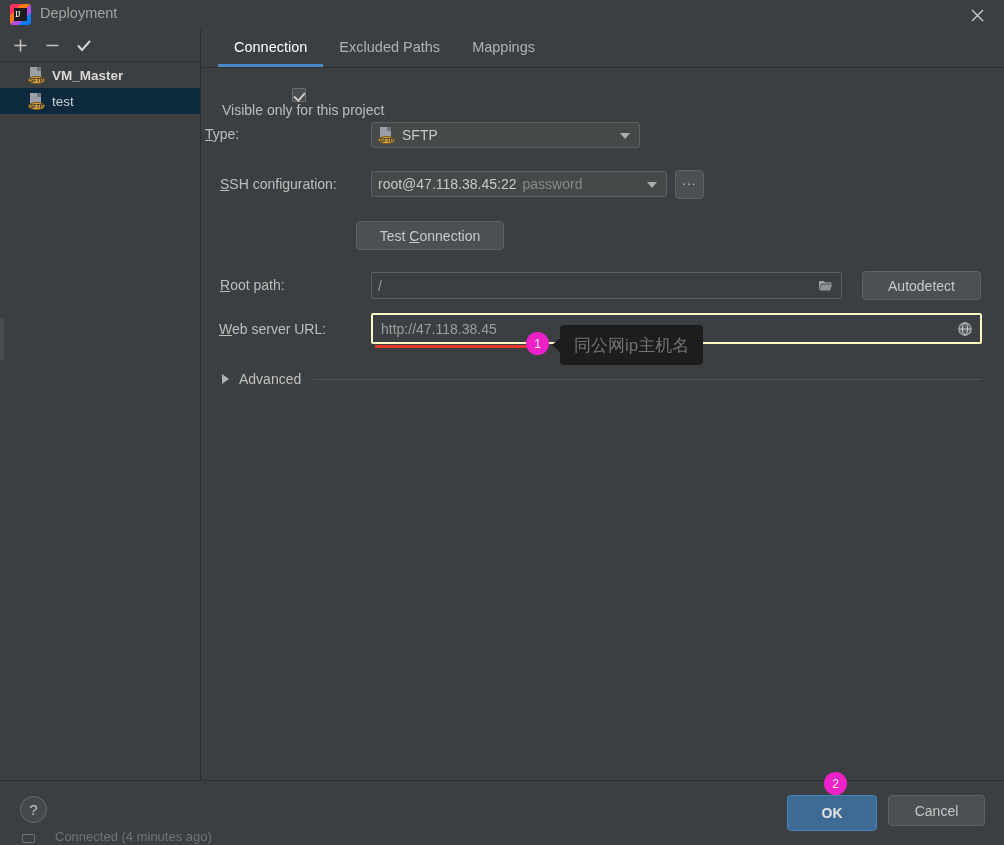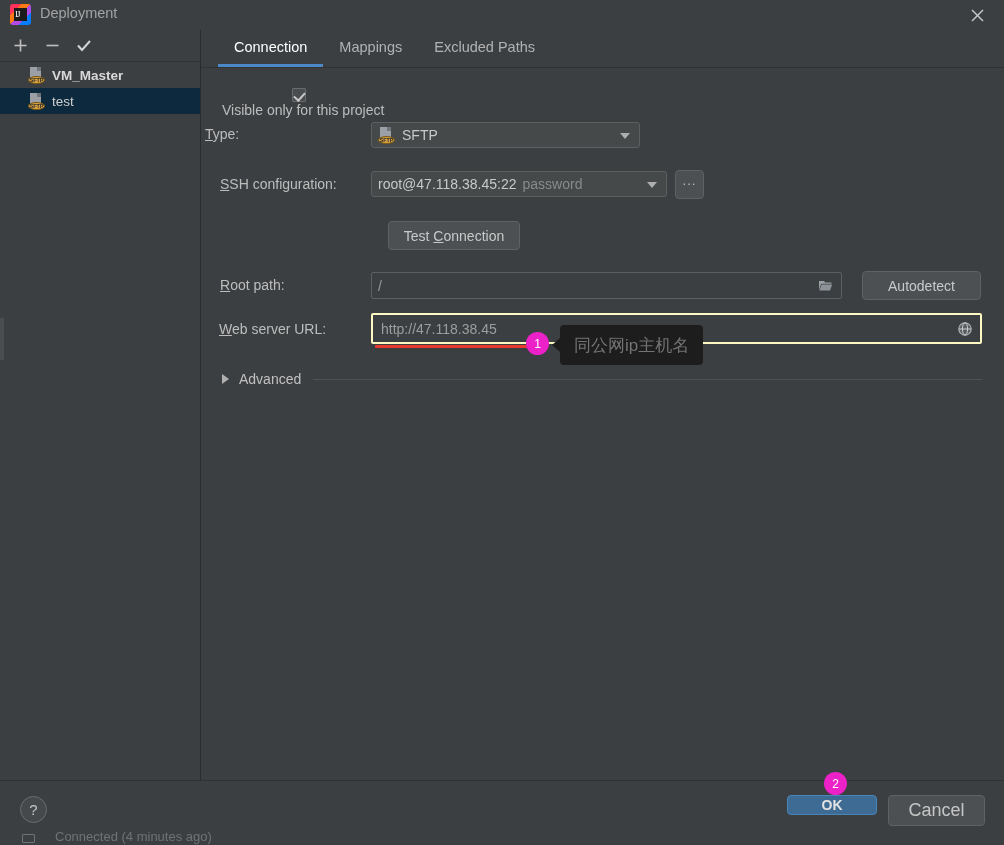--- a/index.html
+++ b/index.html
@@ -294,38 +294,38 @@
     border-radius: 50%;
     border: 1px solid #6b6e70;
     background: #46494b;
     color: #c3c3c3;
     font-size: 15px;
     display: flex; align-items: center; justify-content: center;
     cursor: pointer;
   }
   .ok-btn {
     position: absolute; left: 787px; top: 795px;
-    width: 90px; height: 20px;
+    width: 90px; height: 36px;
     background: #3e6b93;
     border: 1px solid #4a85b8;
     border-radius: 4px;
     color: #e2e2e2;
     font-size: 14px;
     font-weight: bold;
     display: flex; align-items: center; justify-content: center;
     cursor: pointer;
   }
   .cancel-btn {
     position: absolute; left: 888px; top: 795px;
     width: 97px; height: 31px;
     background: #4c5052;
     border: 1px solid #5e6265;
     border-radius: 4px;
     color: #c6c6c6;
-    font-size: 18px;
+    font-size: 14px;
     display: flex; align-items: center; justify-content: center;
     cursor: pointer;
   }
 
   
   .statusstrip {
     position: absolute; left: 0; top: 832px; width: 1004px; height: 13px;
     background: #3c3f41;
     overflow: hidden;
   }
@@ -447,22 +447,22 @@
           <span class="badge">SFTP</span>
         </span>
         <span>test</span>
       </div>
     </div>
   </div>
 
   <div class="content">
     <div class="tabs">
       <div class="tab active">Connection</div>
+      <div class="tab">Excluded Paths</div>
       <div class="tab">Mappings</div>
-      <div class="tab">Excluded Paths</div>
     </div>
   </div>
 
   <div class="edge-artifact"></div>
 
   <div class="row" style="left:222px; top:88px;">
     <span class="cbx"></span>
     <span class="lbl">Visible only for this project</span>
   </div>
 
@@ -484,21 +484,21 @@
   </div>
   <div class="combo" style="position:absolute; left:371px; top:171px; width:296px;">
     <span>root@47.118.38.45:22</span>
     <span class="muted">password</span>
     <span class="arrow"></span>
   </div>
   <div class="dots-btn" style="position:absolute; left:675px; top:170px;">
     <span>...</span>
   </div>
 
-  <div class="btn" style="position:absolute; left:388px; top:221px; width:132px; height:29px;">
+  <div class="btn" style="position:absolute; left:356px; top:221px; width:148px; height:29px;">
     <span>Test <u>C</u>onnection</span>
   </div>
 
   <div class="row" style="left:220px; top:277px;">
     <span class="lbl"><u>R</u>oot path:</span>
   </div>
   <div class="textfield" style="position:absolute; left:371px; top:272px; width:471px; height:27px;">
     <span>/</span>
     <span class="folder-ico">
       <svg width="15" height="13" viewBox="0 0 15 13">

